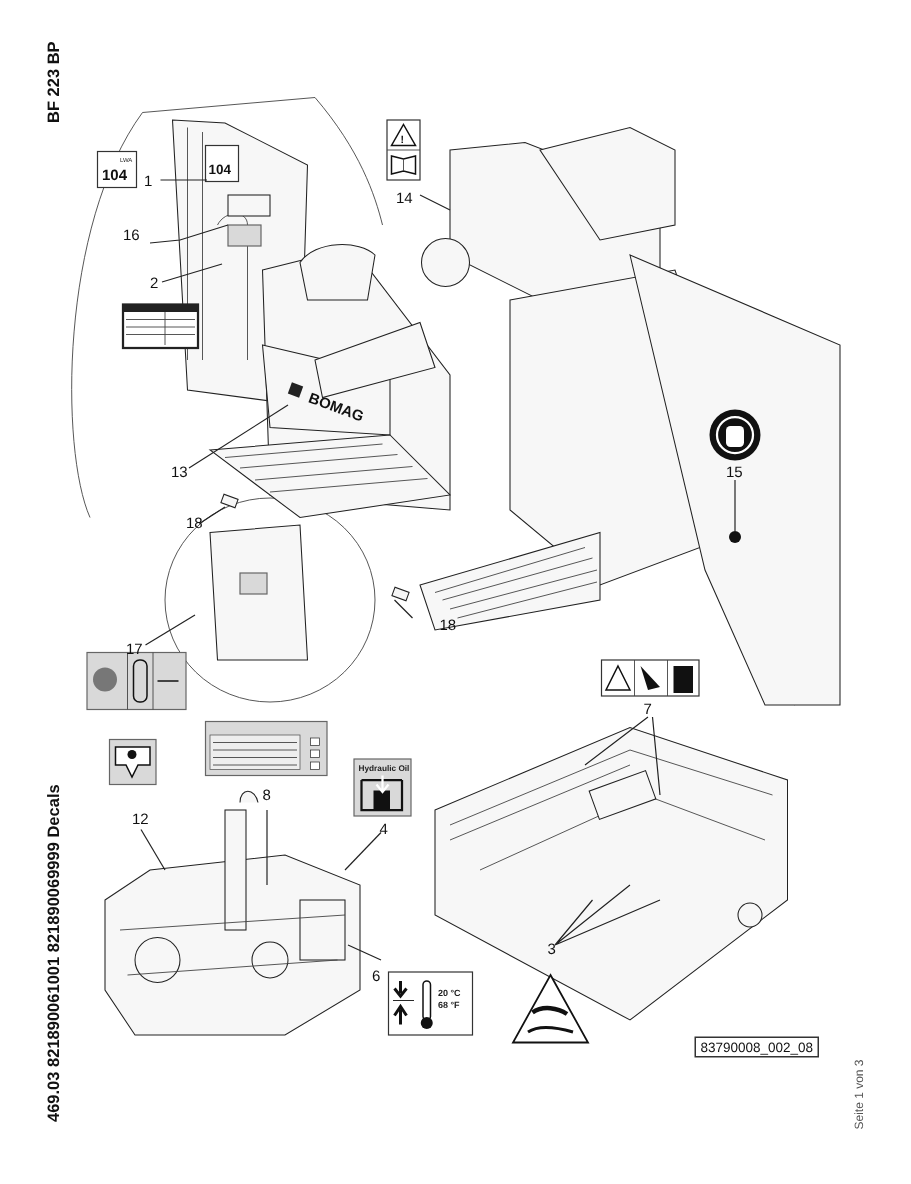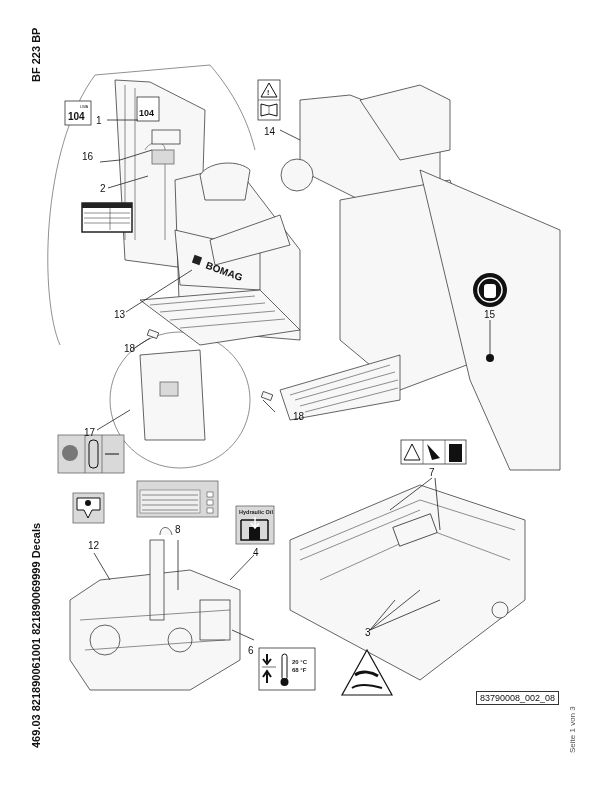--- a/index.html
+++ b/index.html
@@ -1,21 +1,21 @@
 <!DOCTYPE html>
 <html><head>
 <meta charset="utf-8">
 <style>
   html,body{margin:0;padding:0;background:#fff;}
   body{width:607px;height:789px;position:relative;overflow:hidden;font-family:"Liberation Sans",sans-serif;}
   .vt{position:absolute;transform-origin:left top;transform:rotate(-90deg);white-space:nowrap;}
   #side-title{left:30px;top:82px;font-weight:bold;font-size:11px;color:#111;}
   #side-code{left:30px;top:748px;font-weight:bold;font-size:11px;color:#111;}
   #page-num{left:568px;top:753px;font-size:8px;color:#555;}
-  #drawing-id{position:absolute;left:463px;top:691px;border:1px solid #333;font-size:9px;padding:0 3px;line-height:12px;color:#111;margin-left:13px;}
+  #drawing-id{position:absolute;left:463px;top:691px;border:1px solid #333;font-size:9px;padding:0 3px;line-height:12px;color:#111;}
   svg#diagram{position:absolute;left:0;top:0;}
   .callout{font-size:10px;fill:#111;font-family:"Liberation Sans",sans-serif;}
   .ln{stroke:#222;stroke-width:0.8;fill:none;}
   .thin{stroke:#444;stroke-width:0.6;fill:none;}
   .part{stroke:#222;stroke-width:0.7;fill:#f7f7f7;}
   .decal{fill:#d9d9d9;stroke:#666;stroke-width:0.8;}
   .decal-w{fill:#fff;stroke:#333;stroke-width:0.8;}
   .dtext{font-size:7px;font-weight:bold;fill:#111;font-family:"Liberation Sans",sans-serif;}
   .dsmall{font-size:4px;fill:#222;font-family:"Liberation Sans",sans-serif;}
 </style>

